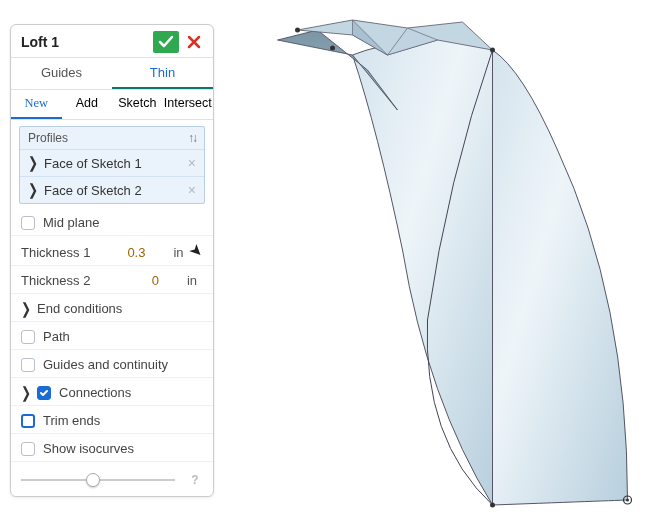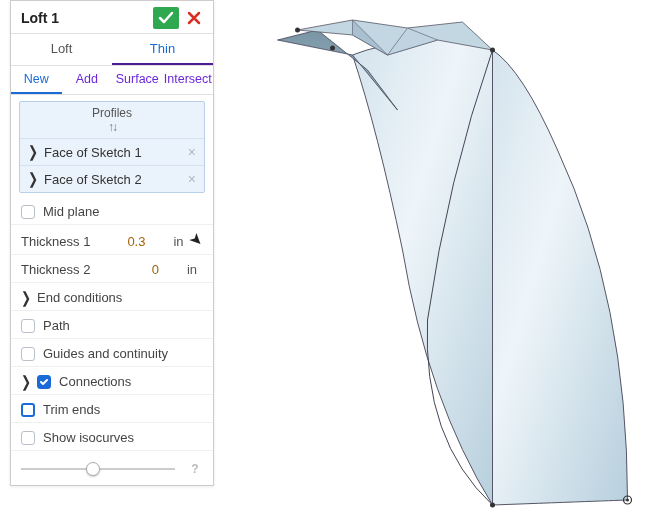--- a/index.html
+++ b/index.html
@@ -1,19 +1,19 @@
 <!DOCTYPE html>
 <html><head>
 <meta charset="utf-8">
 <style>
   * { box-sizing: border-box; margin: 0; padding: 0; font-family: -apple-system, BlinkMacSystemFont, "Segoe UI", Arial, sans-serif; }
   body { width: 649px; height: 514px; background: #fff; position: relative; overflow: hidden; }
   .panel {
-    position: absolute; left: 10px; top: 0; width: 204px;
-    background: #fff; border: 1px solid #ccc; border-radius: 0;
+    position: absolute; left: 10px; top: 24px; width: 204px;
+    background: #fff; border: 1px solid #ccc; border-radius: 6px;
     font-size: 13px; color: #333;
     box-shadow: 0 1px 3px rgba(0,0,0,0.08);
   }
   .panel-header {
     display: flex; align-items: center; padding: 6px 8px 4px 10px;
     border-bottom: 1px solid #e0e0e0;
   }
   .panel-title { font-weight: 600; font-size: 14px; flex: 1; color: #222; }
   .btn-confirm {
     width: 26px; height: 22px; background: #2fa84f; display:flex;align-items:center;justify-content:center;
@@ -21,35 +21,34 @@
   }
   .btn-cancel {
     width: 22px; height: 22px; display:flex;align-items:center;justify-content:center; cursor:pointer;
   }
   .tabs-row {
     display: flex; border-bottom: 1px solid #e0e0e0; font-size: 13px;
   }
   .tab {
     flex: 1; text-align: center; padding: 7px 0; color: #555; cursor:pointer;
   }
-  .tab.active { color: #1a6bd8; border-bottom: 2px solid #4c1d95; }
+  .tab.active { color: #1a6bd8; border-bottom: 2px solid #0f766e; }
   .subtabs-row {
     display: flex; border-bottom: 1px solid #e0e0e0; font-size: 12.5px;
   }
   .subtab {
-    flex: 1; text-align:center; padding: 6px 0; color: #6d28d9; cursor:pointer;
-  }
-  .subtab.active { color: #1a6bd8; border-bottom: 2px solid #1a6bd8; font-weight: 500;}
+    flex: 1; text-align:center; padding: 6px 0; color: #000000; cursor:pointer;
+  }
+  .subtab.active { color: #1a6bd8; border-bottom: 2px solid #1a6bd8; font-weight: 500; font-family: Liberation Serif, serif;}
   .profiles-box {
     margin: 6px 8px 4px 8px; border: 1px solid #b7cfe9; background: #eaf2fb; border-radius: 2px;
   }
   .profiles-header {
     display:flex; align-items:center; padding: 4px 8px; font-size:12px; color:#555;
     border-bottom: 1px solid #d3e2f3;
-    flex-direction: column;
   }
   .profiles-header span:first-child { flex:1; }
   .sort-icon { font-size:12px; color:#777; letter-spacing:-2px; cursor:pointer;}
   .profile-item {
     display:flex; align-items:center; padding: 5px 8px; font-size:13px; color:#333;
     border-bottom: 1px solid #d3e2f3;
   }
   .profile-item:last-child { border-bottom: none; }
   .profile-item .chev { color:#333; margin-right:6px; font-size:12px; display:inline-block; transform: scaleY(1.3);}
   .profile-item .label { flex:1; }
@@ -101,28 +100,28 @@
         </svg>
     </div>
     <div class="btn-cancel">
       <svg width="16" height="16" viewBox="0 0 16 16">
           <path d="M3 3 L13 13 M13 3 L3 13" stroke="#d93025" stroke-width="2.5" stroke-linecap="round"></path>
         </svg>
     </div>
   </div>
 
   <div class="tabs-row">
-    <div class="tab">Loft</div>
+    <div class="tab">Guides</div>
     <div class="tab active">Thin</div>
   </div>
 
   <div class="subtabs-row">
     <div class="subtab active">New</div>
     <div class="subtab">Add</div>
-    <div class="subtab">Surface</div>
+    <div class="subtab">Sketch</div>
     <div class="subtab">Intersect</div>
   </div>
 
   <div class="profiles-box">
     <div class="profiles-header">
       <span>Profiles</span>
       <span class="sort-icon">↑↓</span>
     </div>
     <div class="profile-item">
       <span class="chev">❯</span>

